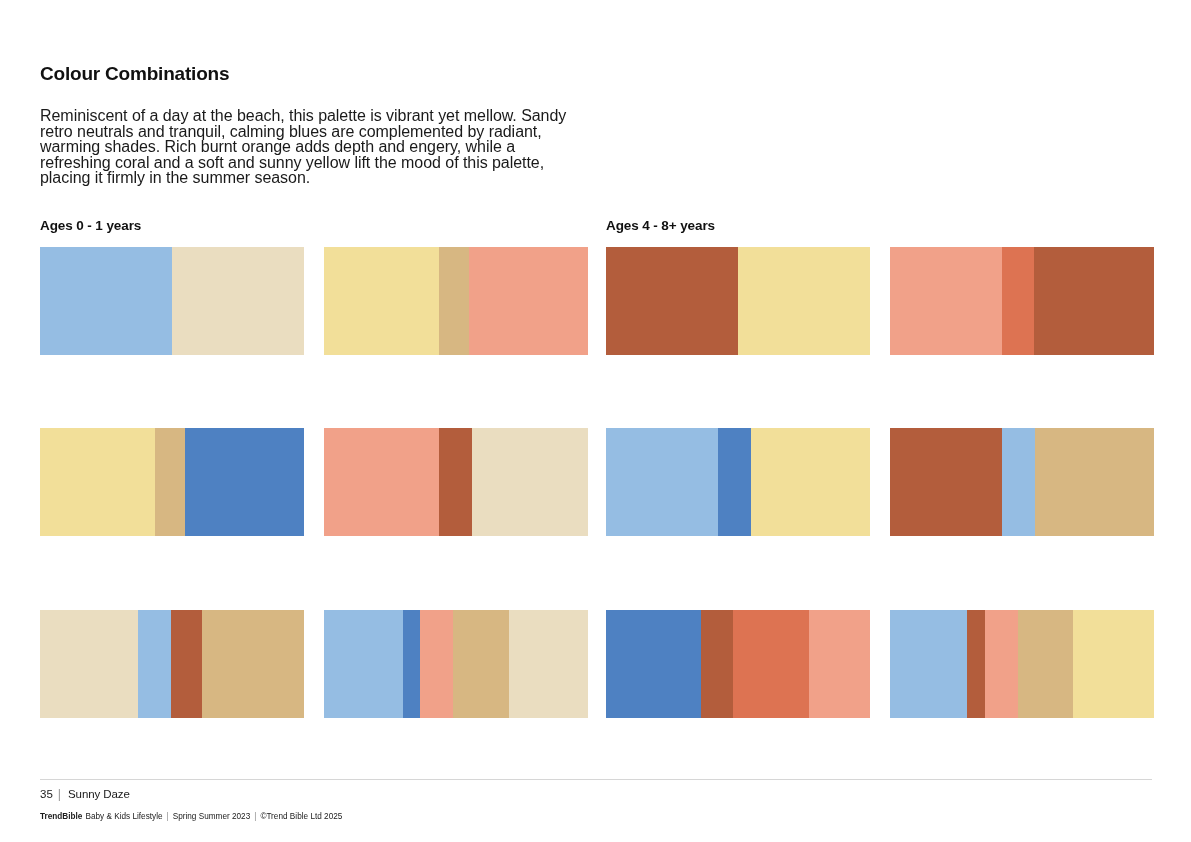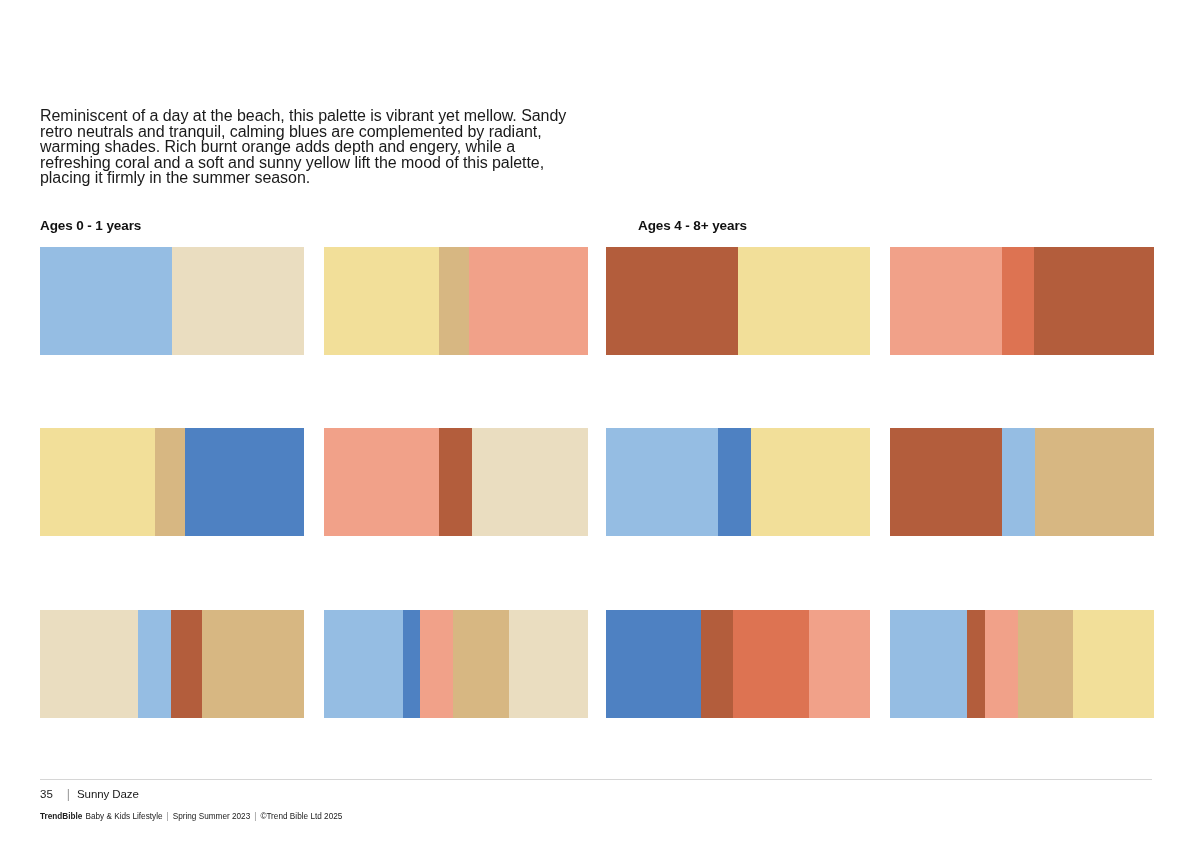--- a/index.html
+++ b/index.html
@@ -48,21 +48,21 @@
 
   
   .section-heading {
     position: absolute;
     font-size: 13.5px;
     font-weight: bold;
     color: #111111;
     letter-spacing: -0.1px;
   }
   .section-heading.left  { left: 40px;  top: 207px; }
-  .section-heading.right { left: 606px; top: 207px; margin-left: 32px; }
+  .section-heading.right { left: 606px; top: 207px; }
 
   
   .swatch-grid {
     position: absolute;
     left: 0;
     top: 0;
     width: 1191px;
     height: 842px;
   }
 
@@ -101,21 +101,21 @@
   }
   .footer-main {
     position: absolute;
     left: 40px;
     top: 787px;
     font-size: 11.5px;
     color: #1a1a1a;
     display: flex;
     align-items: baseline;
   }
-  .footer-page-number { padding-right: 14px; }
+  .footer-page-number { padding-right: 5px; }
   .footer-divider-glyph {
     color: #999999;
     padding-right: 7px;
     font-size: 12.5px;
   }
   .footer-trend-name { letter-spacing: -0.1px; }
 
   .footer-credit {
     position: absolute;
     left: 40px;
@@ -127,20 +127,21 @@
     letter-spacing: 0.01px;
   }
   .footer-credit .brand { font-weight: bold; padding-right: 3px; }
   .footer-credit .sep { padding: 0 4px; color: #8c8c8c; }
 </style>
 </head>
 <body>
 
 <div class="page">
 
+  <h1 class="page-title">Colour Combinations</h1>
 
   <p class="intro">Reminiscent of a day at the beach, this palette is vibrant yet mellow. Sandy retro neutrals and tranquil, calming blues are complemented by radiant, warming shades. Rich burnt orange adds depth and engery, while a refreshing coral and a soft and sunny yellow lift the mood of this palette, placing it firmly in the summer season.</p>
 
   <h2 class="section-heading left">Ages 0 - 1 years</h2>
 
   <h2 class="section-heading right">Ages 4 - 8+ years</h2>
 
   <div class="swatch-grid">
       <div class="swatch col-0 row-0">
         <div class="band" style="width: 50%; background: rgb(149, 189, 227);"></div>

